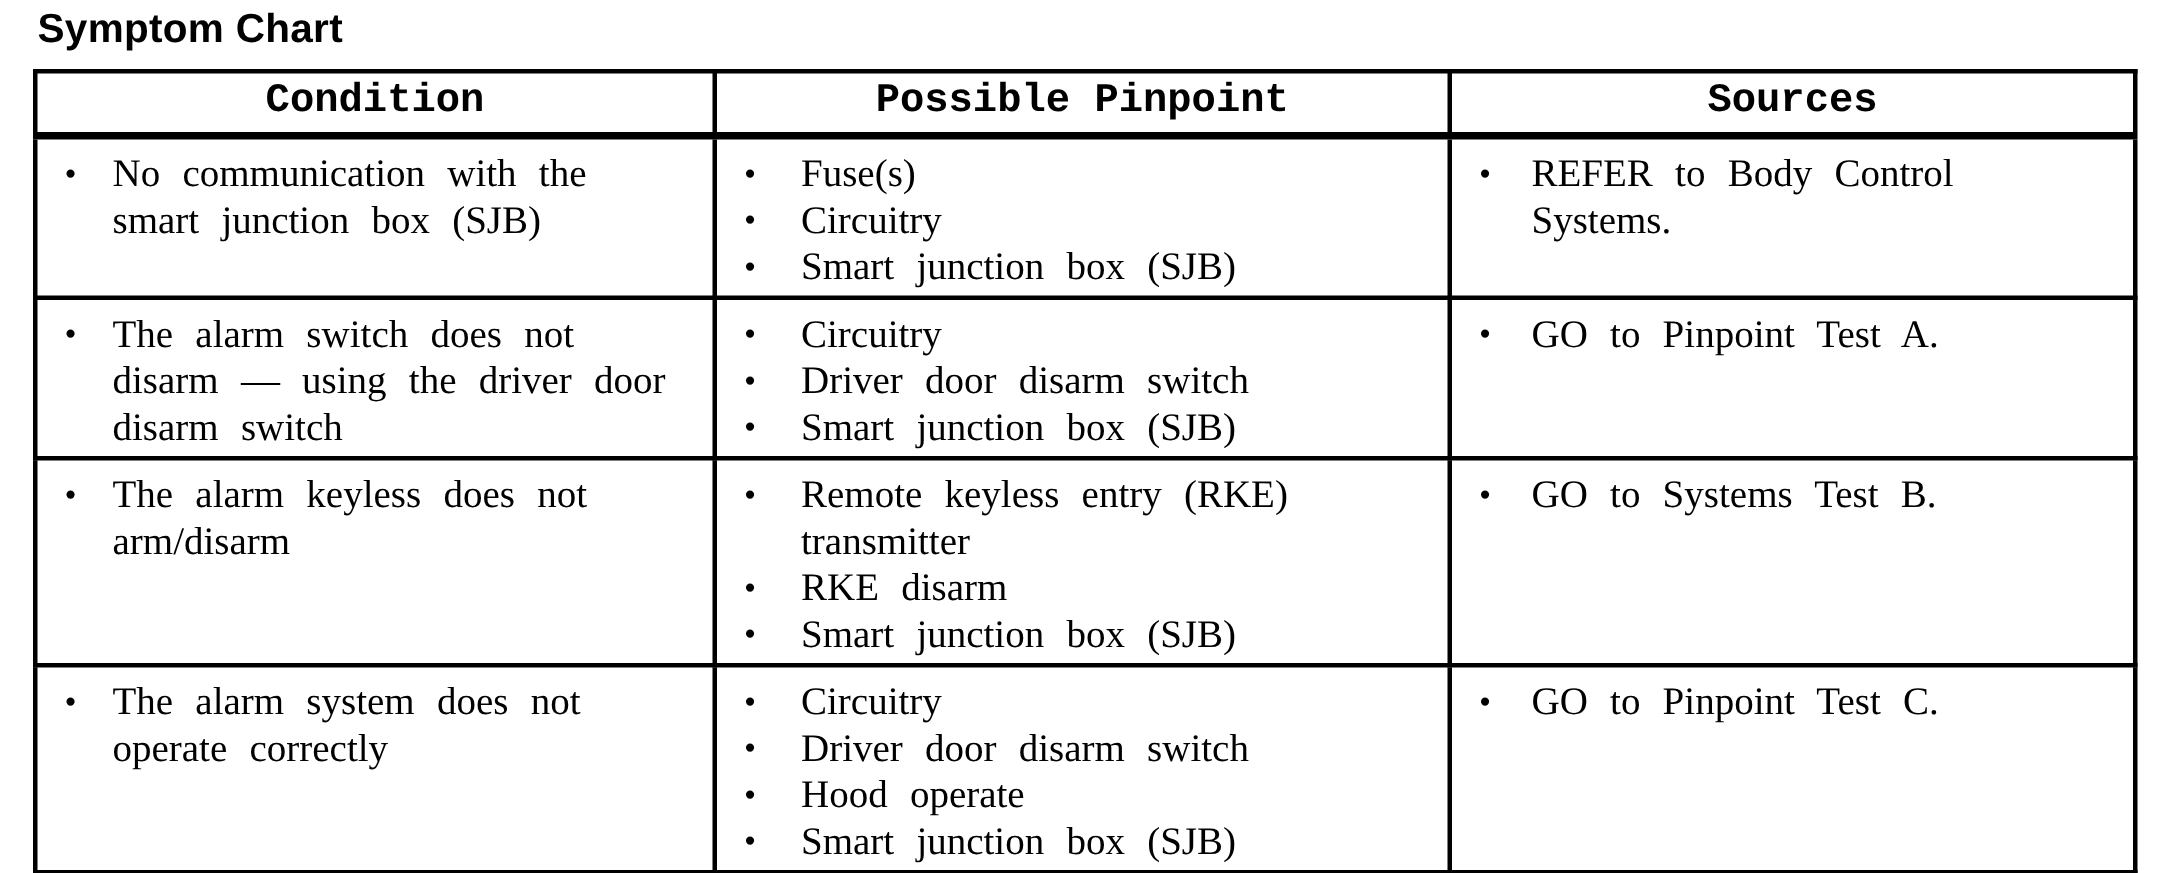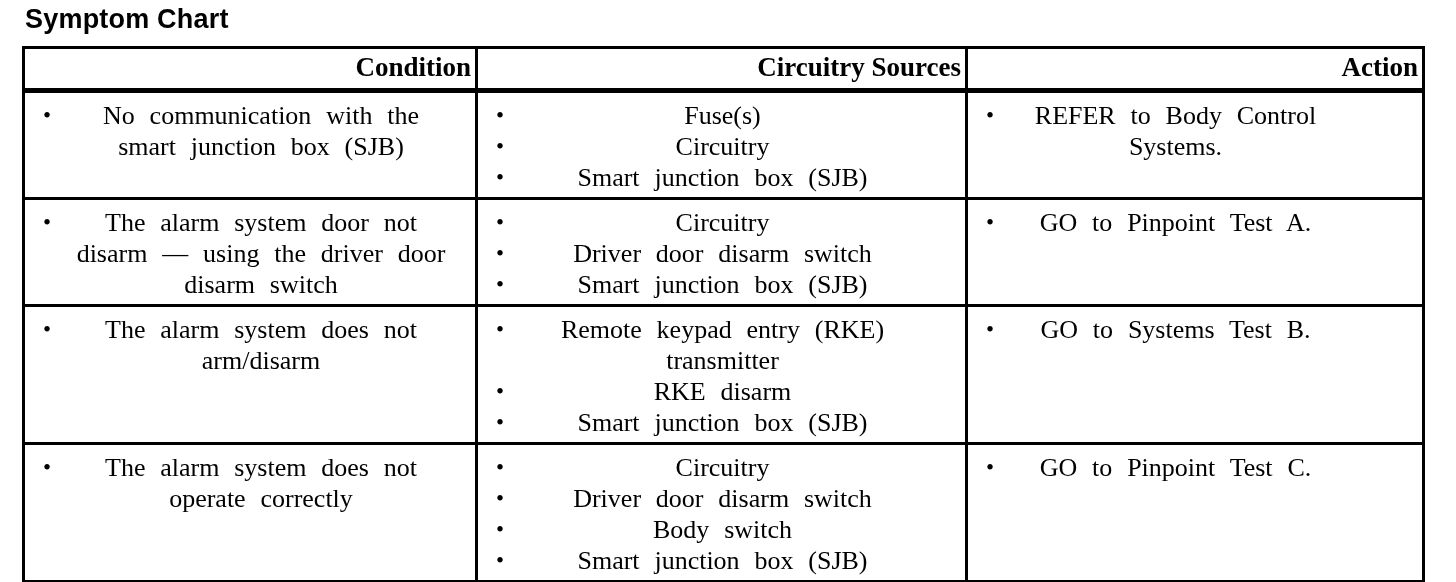--- a/index.html
+++ b/index.html
@@ -38,24 +38,24 @@
   table.symptom-table col.c-action    { width: 457px; }
   table.symptom-table th,
   table.symptom-table td {
     border: 3px solid #000000;
     vertical-align: top;
     background: #ffffff;
   }
   table.symptom-table th {
     height: 43px;
     border-bottom-width: 5px;
-    font-family: Liberation Serif, serif;
+    font-family: Liberation Mono, monospace;
     font-weight: bold;
     font-size: 27px;
-    text-align: right;
+    text-align: center;
     vertical-align: middle;
     padding: 2px 4px 4px 4px;
   }
   table.symptom-table td { padding: 7px 0 4px 0; }
   td.cell-condition { height: 101px; }
   tr.row-2 td.cell-condition { height: 100px; }
   tr.row-3 td.cell-condition { height: 130px; }
   tr.row-4 td.cell-condition { height: 130px; }
 
   .bullet-item {
@@ -68,21 +68,20 @@
   .bullet-glyph {
     flex: 0 0 50px;
     padding-left: 18px;
     font-size: 23px;
     line-height: 31px;
     text-align: left;
   }
   .bullet-text {
     flex: 1 1 auto;
     padding-right: 28px;
-    text-align: center;
   }
   td.cell-sources .bullet-glyph { flex-basis: 56px; }
   td.cell-sources .bullet-text  { padding-right: 54px; }
   td.cell-action  .bullet-glyph { flex-basis: 53px; }
   td.cell-action  .bullet-text  { padding-right: 92px; }
 </style>
 </head>
 <body>
 
 <div class="page">
@@ -91,22 +90,22 @@
 
   <table class="symptom-table">
     <colgroup>
       <col class="c-condition">
       <col class="c-sources">
       <col class="c-action">
     </colgroup>
     <thead>
       <tr>
         <th>Condition</th>
-        <th>Circuitry Sources</th>
-        <th>Action</th>
+        <th>Possible Pinpoint</th>
+        <th>Sources</th>
       </tr>
     </thead>
     <tbody id="table-body">
         <tr class="row-1">
           <td class="cell-condition">
             <div class="bullet-item">
               <span class="bullet-glyph">•</span>
               <span class="bullet-text">No communication with the smart junction box (SJB)</span>
             </div>
           </td>
@@ -128,21 +127,21 @@
             <div class="bullet-item">
               <span class="bullet-glyph">•</span>
               <span class="bullet-text">REFER to Body Control Systems.</span>
             </div>
           </td>
         </tr>
         <tr class="row-2">
           <td class="cell-condition">
             <div class="bullet-item">
               <span class="bullet-glyph">•</span>
-              <span class="bullet-text">The alarm system door not disarm — using the driver door disarm switch</span>
+              <span class="bullet-text">The alarm switch does not disarm — using the driver door disarm switch</span>
             </div>
           </td>
           <td class="cell-sources">
             <div class="bullet-item">
               <span class="bullet-glyph">•</span>
               <span class="bullet-text">Circuitry</span>
             </div>
             <div class="bullet-item">
               <span class="bullet-glyph">•</span>
               <span class="bullet-text">Driver door disarm switch</span>
@@ -156,27 +155,27 @@
             <div class="bullet-item">
               <span class="bullet-glyph">•</span>
               <span class="bullet-text">GO to Pinpoint Test A.</span>
             </div>
           </td>
         </tr>
         <tr class="row-3">
           <td class="cell-condition">
             <div class="bullet-item">
               <span class="bullet-glyph">•</span>
-              <span class="bullet-text">The alarm system does not arm/disarm</span>
-            </div>
-          </td>
-          <td class="cell-sources">
-            <div class="bullet-item">
-              <span class="bullet-glyph">•</span>
-              <span class="bullet-text">Remote keypad entry (RKE) transmitter</span>
+              <span class="bullet-text">The alarm keyless does not arm/disarm</span>
+            </div>
+          </td>
+          <td class="cell-sources">
+            <div class="bullet-item">
+              <span class="bullet-glyph">•</span>
+              <span class="bullet-text">Remote keyless entry (RKE) transmitter</span>
             </div>
             <div class="bullet-item">
               <span class="bullet-glyph">•</span>
               <span class="bullet-text">RKE disarm</span>
             </div>
             <div class="bullet-item">
               <span class="bullet-glyph">•</span>
               <span class="bullet-text">Smart junction box (SJB)</span>
             </div>
           </td>
@@ -198,21 +197,21 @@
             <div class="bullet-item">
               <span class="bullet-glyph">•</span>
               <span class="bullet-text">Circuitry</span>
             </div>
             <div class="bullet-item">
               <span class="bullet-glyph">•</span>
               <span class="bullet-text">Driver door disarm switch</span>
             </div>
             <div class="bullet-item">
               <span class="bullet-glyph">•</span>
-              <span class="bullet-text">Body switch</span>
+              <span class="bullet-text">Hood operate</span>
             </div>
             <div class="bullet-item">
               <span class="bullet-glyph">•</span>
               <span class="bullet-text">Smart junction box (SJB)</span>
             </div>
           </td>
           <td class="cell-action">
             <div class="bullet-item">
               <span class="bullet-glyph">•</span>
               <span class="bullet-text">GO to Pinpoint Test C.</span>

